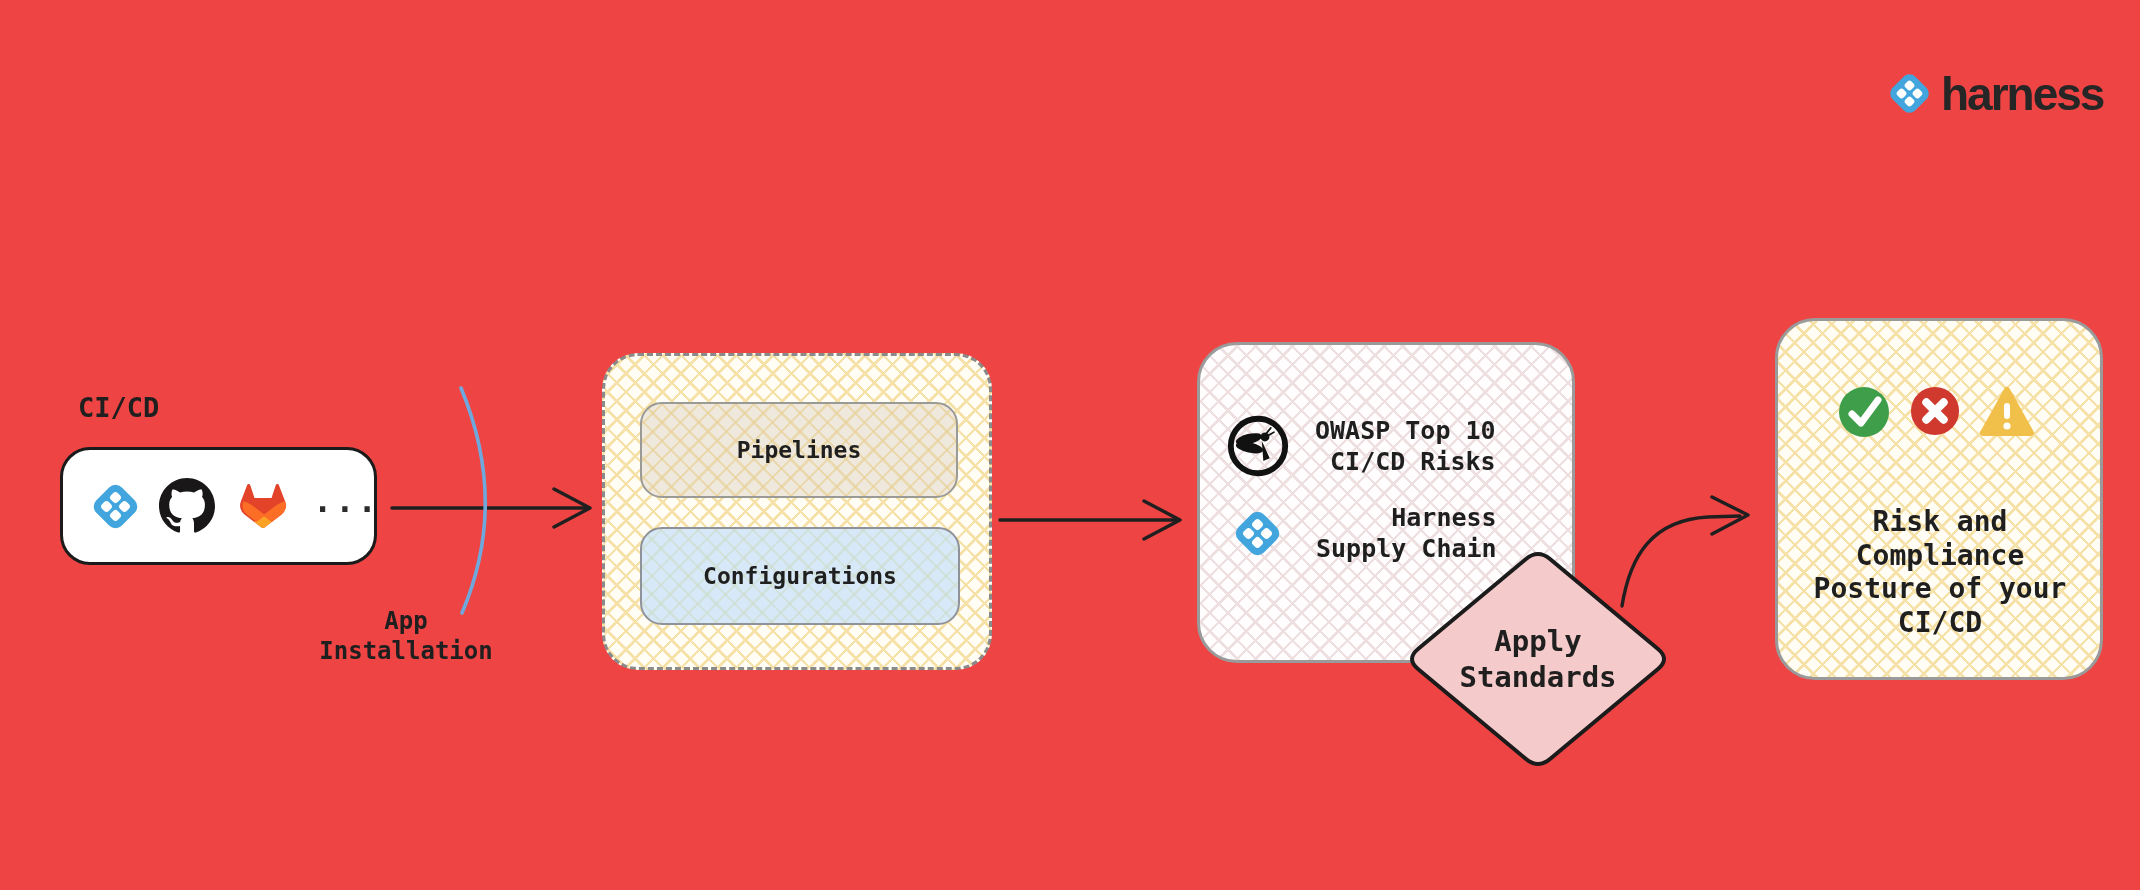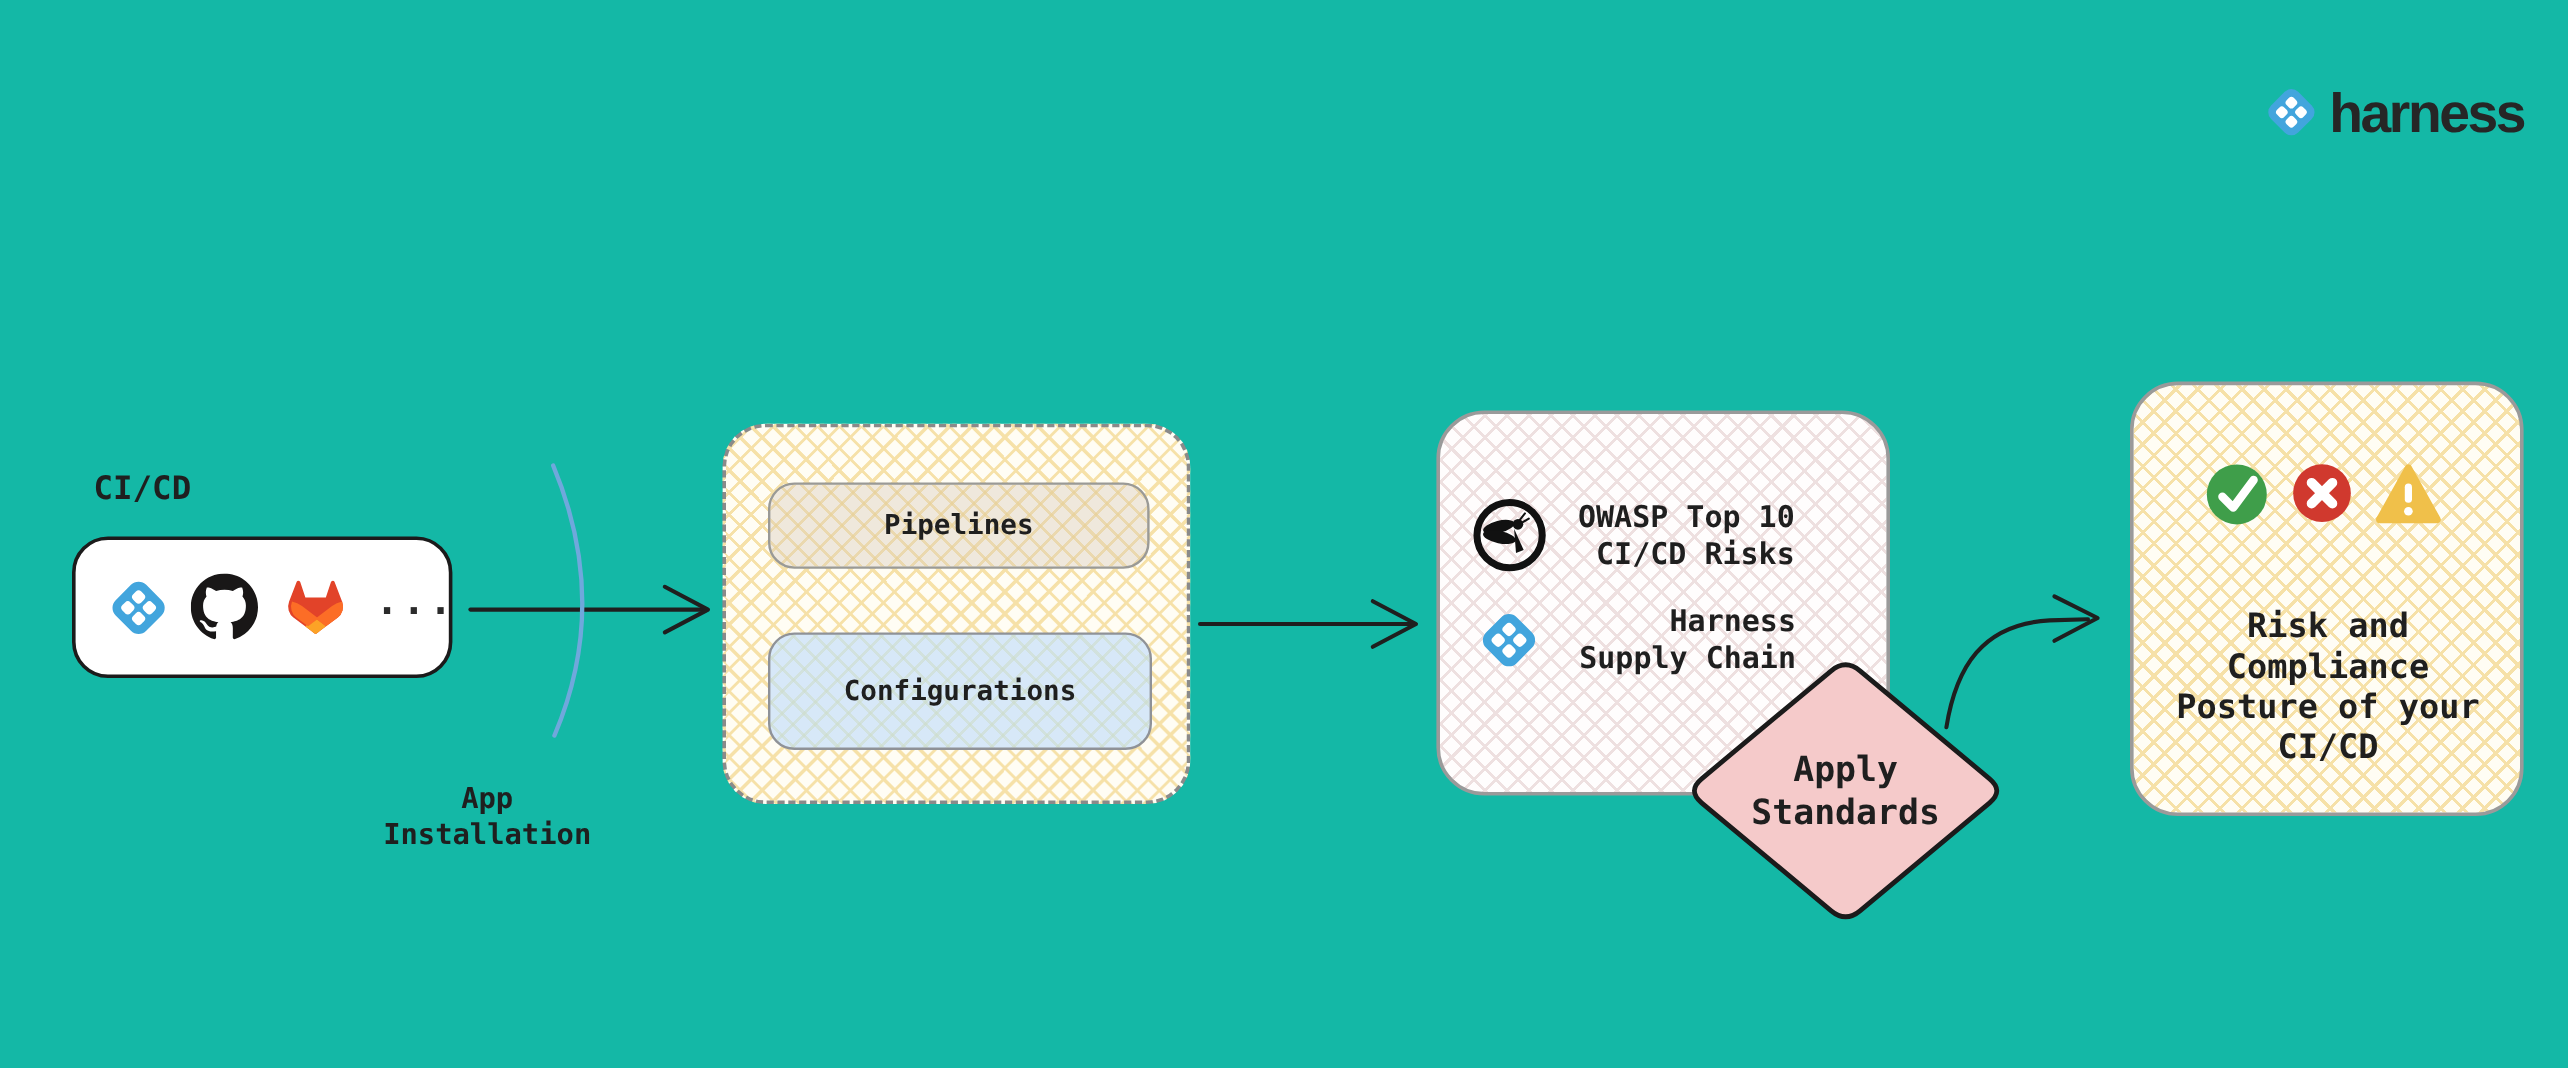--- a/index.html
+++ b/index.html
@@ -1,17 +1,17 @@
 <!DOCTYPE html>
 <html><head>
 <meta charset="utf-8">
 <style>
   html,body{margin:0;padding:0;background:#ffffff;}
   .canvas{
-    position:relative;width:2140px;height:890px;background:#14b8a6;overflow:hidden;
+    position:relative;width:2140px;height:890px;background:#ef4444;overflow:hidden;
     font-family:"DejaVu Sans Mono", monospace;color:#1f1f1f;
   }
   .abs{position:absolute;}
   .preline{white-space:pre-line;text-align:right;}
 
   
   .lattice-yellow{
     background-color:#fffdf4;
     background-image:
       repeating-linear-gradient(45deg,  #f6e1a8 0, #f6e1a8 2.6px, transparent 2.6px, transparent 13px),
@@ -47,32 +47,32 @@
   .cicd-label{top:392px;left:78px;font-size:27px;font-weight:700;z-index:2;}
   .cicd-box{
     top:447px;left:60px;width:317px;height:118px;box-sizing:border-box;
     border:3px solid #1b1b1b;border-radius:30px;background:#fff;z-index:2;
     display:flex;align-items:center;padding-left:26px;gap:17px;
   }
   .ellipsis{font-size:32px;font-weight:700;color:#2b2b2b;letter-spacing:3px;margin-left:2px;padding-bottom:10px;}
 
   .app-install-label{
     top:606px;left:300px;width:212px;text-align:center;font-size:24px;font-weight:600;
-    line-height:1.25;z-index:2;margin-top:44px;
+    line-height:1.25;z-index:2;
   }
 
   
   .ingest-box{
     top:353px;left:602px;width:390px;height:317px;box-sizing:border-box;
     border:3.5px dashed #8a8a8a;border-radius:36px;z-index:2;
   }
   .node-label{display:flex;align-items:center;justify-content:center;width:100%;height:100%;
     font-size:23px;font-weight:600;color:#1f1f1f;}
   .pipelines-node{
-    top:402px;left:640px;width:318px;height:72px;box-sizing:border-box;z-index:3;
+    top:402px;left:640px;width:318px;height:96px;box-sizing:border-box;z-index:3;
     border:2.5px solid #9a9a96;border-radius:22px;
   }
   .config-node{
     top:527px;left:640px;width:320px;height:98px;box-sizing:border-box;z-index:3;
     border:2.5px solid #8f9298;border-radius:22px;
   }
 
   
   .standards-box{
     top:342px;left:1197px;width:378px;height:321px;box-sizing:border-box;

